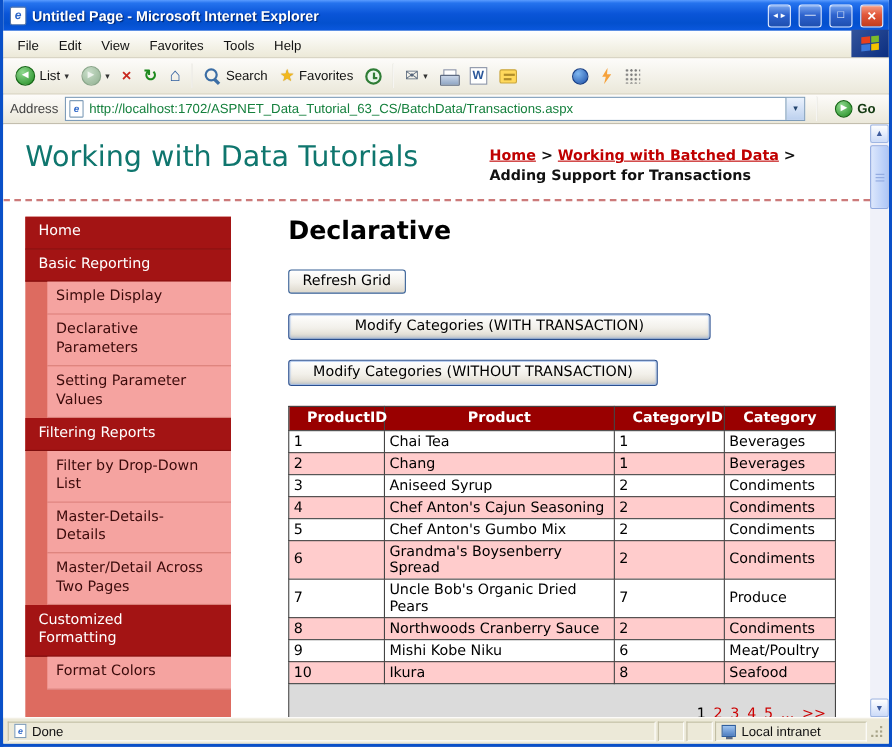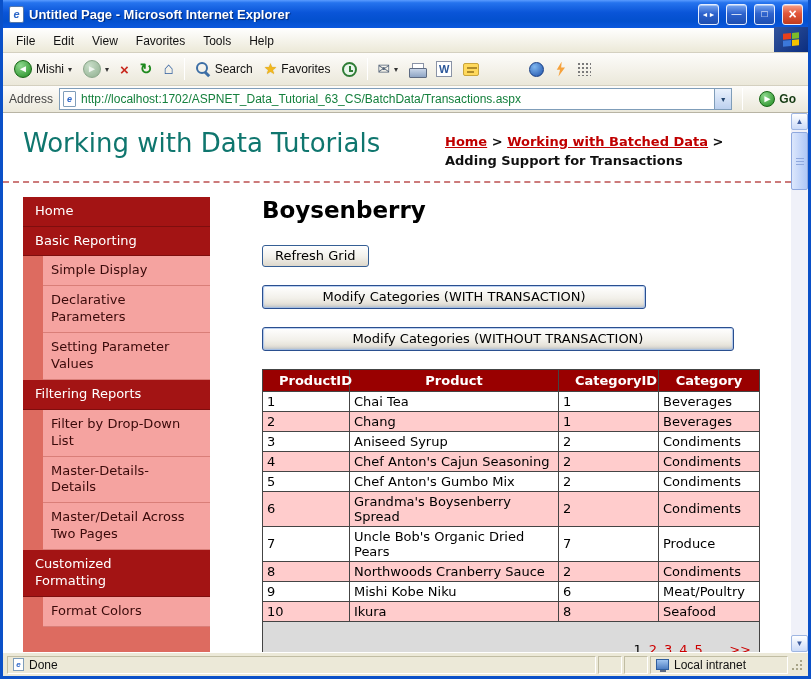--- a/index.html
+++ b/index.html
@@ -99,21 +99,21 @@
   .nav-item { margin-left:20px; background:#F5A3A0; color:#3A0A0A; font-size:13px; line-height:1.3;
     padding:6px 20px 6px 8px; border-bottom:1px solid #D97E78; cursor:pointer; }
 
   
   .main { margin-left:52px; width:500px; }
   .page-title { font-size:23px; font-weight:bold; color:#000; margin-bottom:22px; }
   .xp-btn { font-family:"DejaVu Sans", sans-serif; font-size:13px; color:#000; cursor:pointer;
     background:linear-gradient(180deg,#FFFFFF,#F2F0EA 55%,#DDD8CC); border:1px solid #355E94; border-radius:3px;
     padding:2px 12px 3px; display:block; margin-bottom:18px; }
   .xp-btn.wide { text-align:center; padding:3px 0 4px; box-shadow:inset 0 -2px 3px rgba(110,140,190,.35), inset 0 0 0 1px #BDD2F1; border-color:#2A4F8F; }
-  .w1 { width:384px; } .w2 { width:472px; }
+  .w1 { width:384px; } .w2 { width:336px; }
 
   
   table.grid { border-collapse:collapse; table-layout:fixed; width:497px; font-size:13px; }
   table.grid th { background:#990000; color:#fff; font-weight:bold; text-align:center; padding:3px 16px; border:1px solid #444; }
   table.grid td { padding:2px 4px; border:1px solid #444; color:#000; text-align:left; vertical-align:middle; }
   table.grid tbody tr:nth-child(even) td { background:#FFCCCC; }
   .pager-cell { background:#DBDBDB !important; text-align:right !important; padding:20px 8px !important; }
   .pager-cell a { color:#CC0000; text-decoration:underline; margin-left:7px; cursor:pointer; }
   .pager-cell .current { color:#000; margin-left:7px; }
 
@@ -180,21 +180,21 @@
           <i></i>
           <i></i>
           <i></i>
         </span>
       </span>
   </div>
 
   <div class="toolbar">
     <span class="tbtn">
       <span class="circle-icon">◄</span>
-      <span>Mishi</span>
+      <span>List</span>
       <span class="drop">▾</span>
     </span>
     <span class="tbtn">
       <span class="circle-icon disabled">►</span>
       <span class="drop">▾</span>
     </span>
     <span class="tbtn">
         <span class="stop-x">×</span>
       </span>
     <span class="tbtn">
@@ -277,21 +277,21 @@
           <div class="nav-item">Setting Parameter Values</div>
           <div class="nav-section">Filtering Reports</div>
           <div class="nav-item">Filter by Drop-Down List</div>
           <div class="nav-item">Master-Details-Details</div>
           <div class="nav-item">Master/Detail Across Two Pages</div>
           <div class="nav-section">Customized Formatting</div>
           <div class="nav-item">Format Colors</div>
         </div>
 
         <div class="main">
-          <h1 class="page-title">Boysenberry</h1>
+          <h1 class="page-title">Declarative</h1>
 
           <button class="xp-btn">Refresh Grid</button>
           <button class="xp-btn wide w1">Modify Categories (WITH TRANSACTION)</button>
           <button class="xp-btn wide w2">Modify Categories (WITHOUT TRANSACTION)</button>
 
           <table class="grid">
             <colgroup>
                 <col style="width:87px">
                 <col style="width:209px">
                 <col style="width:100px">

